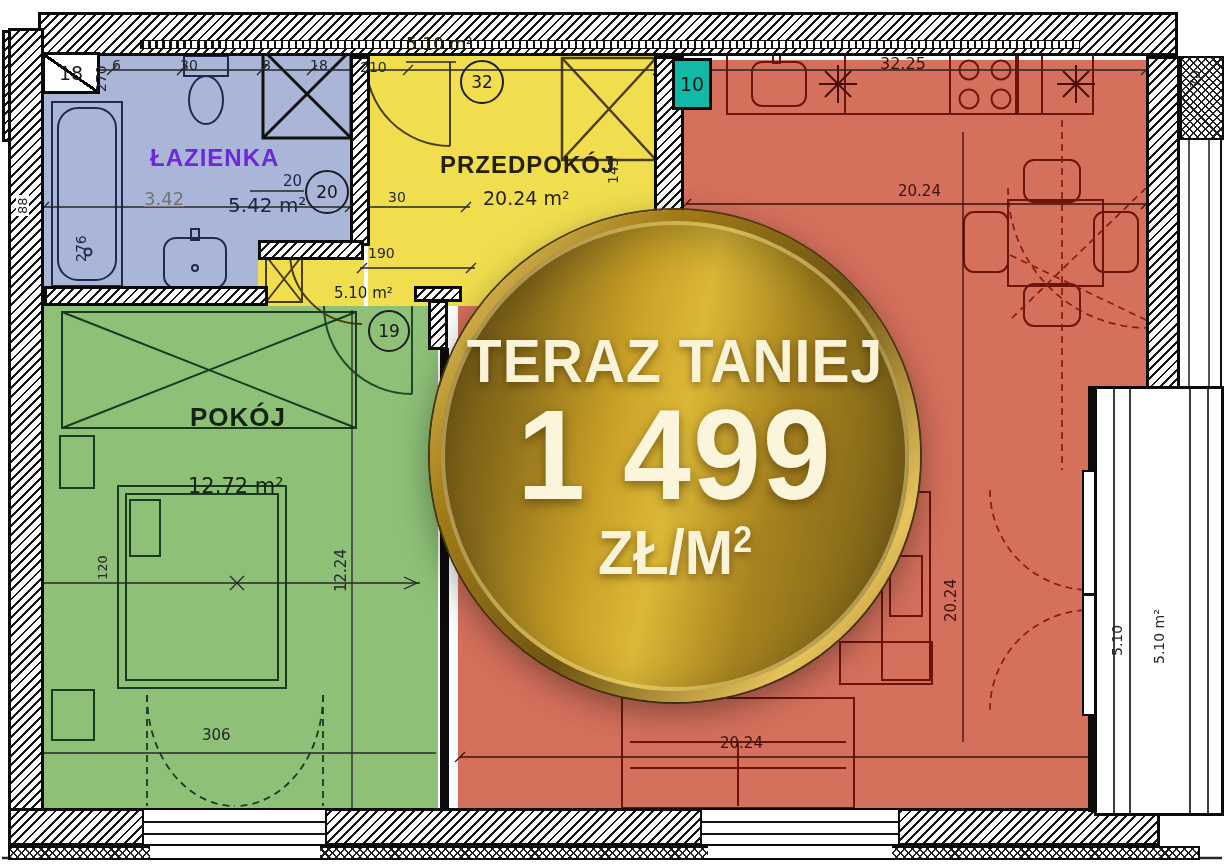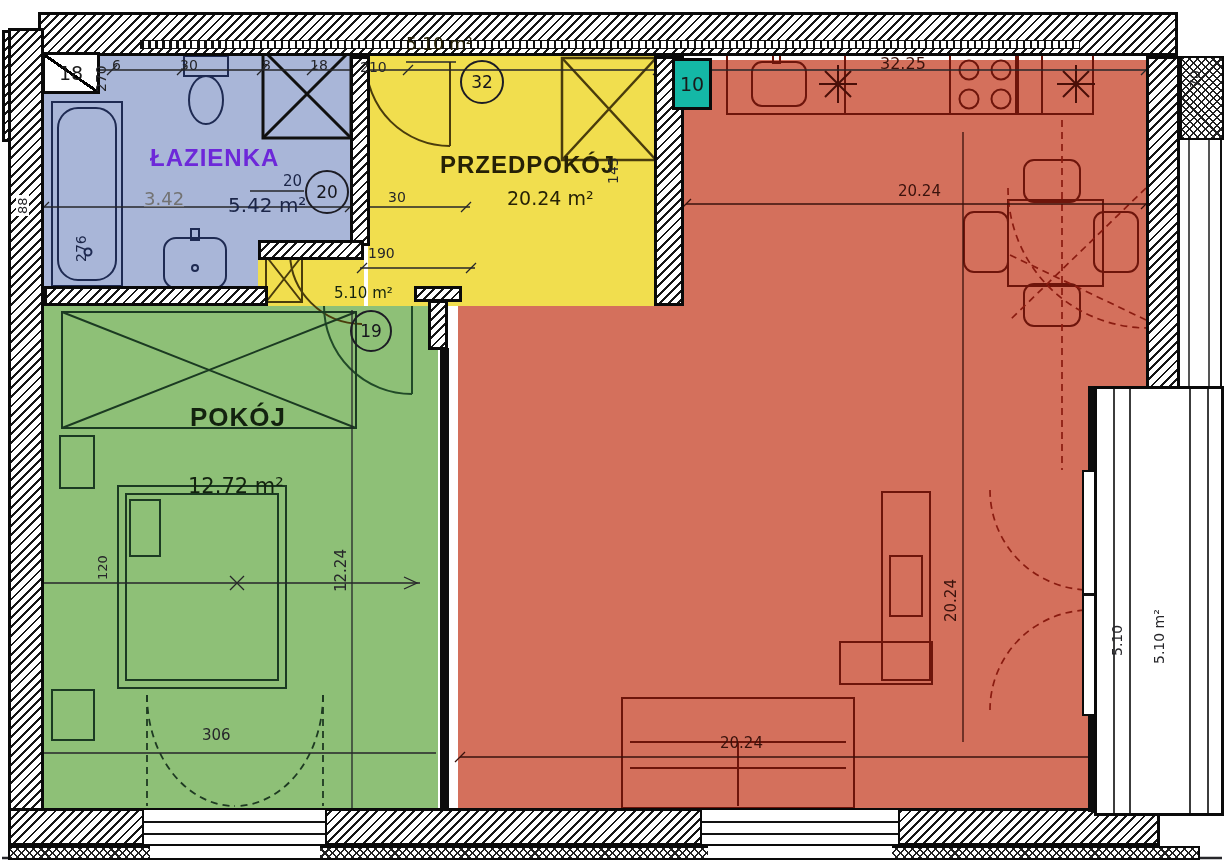--- a/index.html
+++ b/index.html
@@ -262,40 +262,47 @@
   <span class="lbl dim" style="left:283px;top:174px;color:#1b2548;">20</span>
   <div class="circle-tag" style="left:305px;top:170px;width:40px;height:40px;">
     <span>20</span>
   </div>
   <span class="lbl dim" style="left:144px;top:190px;font-size:18px;color:#737373;text-decoration:underline;">3.42</span>
   <span class="lbl" style="left:228px;top:195px;font-size:20px;color:#1b2548;">5.42 m²</span>
   <span class="lbl dim rot" style="left:74px;top:262px;font-size:14px;color:#1b2548;">276</span>
   <span class="lbl dim rot" style="left:16px;top:216px;font-size:13px;background:#fff;padding:0 2px;">88</span>
 
   <span class="lbl room-name" style="left:440px;top:153px;font-size:24px;color:#262106;">PRZEDPOKÓJ</span>
-  <span class="lbl" style="left:483px;top:189px;font-size:19px;color:#262106;margin-left:24px;">20.24 m²</span>
+  <span class="lbl" style="left:483px;top:189px;font-size:19px;color:#262106;">20.24 m²</span>
   <span class="lbl" style="left:406px;top:36px;font-size:17px;color:#262106;">5.10 m²</span>
   <div class="circle-tag" style="left:460px;top:60px;width:40px;height:40px;align-items:center;">
     <span>32</span>
   </div>
   <span class="lbl dim" style="left:388px;top:190px;font-size:14px;">30</span>
   <span class="lbl dim" style="left:368px;top:246px;font-size:14px;">190</span>
   <span class="lbl dim rot" style="left:606px;top:184px;font-size:14px;">145</span>
 
   <span class="lbl room-name" style="left:190px;top:404px;font-size:26px;color:#13220f;">POKÓJ</span>
   <span class="lbl" style="left:188px;top:440px;font-size:21px;color:#13220f;margin-top:36px;">12.72 m²</span>
   <span class="lbl" style="left:334px;top:286px;font-size:15px;color:#13220f;">5.10 m²</span>
-  <div class="circle-tag" style="left:350px;top:310px;width:38px;height:38px;">
+  <div class="circle-tag" style="left:368px;top:310px;width:38px;height:38px;">
     <span>19</span>
   </div>
   <span class="lbl dim rot" style="left:334px;top:592px;font-size:15px;">12.24</span>
   <span class="lbl dim rot" style="left:96px;top:580px;font-size:13px;">120</span>
   <span class="lbl dim" style="left:202px;top:728px;font-size:15px;">306</span>
 
   <span class="lbl dim dim-red" style="left:898px;top:184px;">20.24</span>
   <span class="lbl dim dim-red rot" style="left:944px;top:622px;">20.24</span>
   <span class="lbl dim dim-red" style="left:720px;top:736px;">20.24</span>
 
   <span class="lbl dim rot" style="left:1110px;top:656px;font-size:14px;z-index:5;">5.10</span>
   <span class="lbl dim rot" style="left:1152px;top:664px;font-size:14px;z-index:5;">5.10 m²</span>
 
+  <div class="badge">
+    <div class="badge-inner">
+      <div class="badge-headline">TERAZ TANIEJ</div>
+      <div class="badge-price">1 499</div>
+      <div class="badge-unit"><span>ZŁ/M</span><sup>2</sup></div>
+    </div>
+  </div>
 
 </div>
 
 </body></html>

